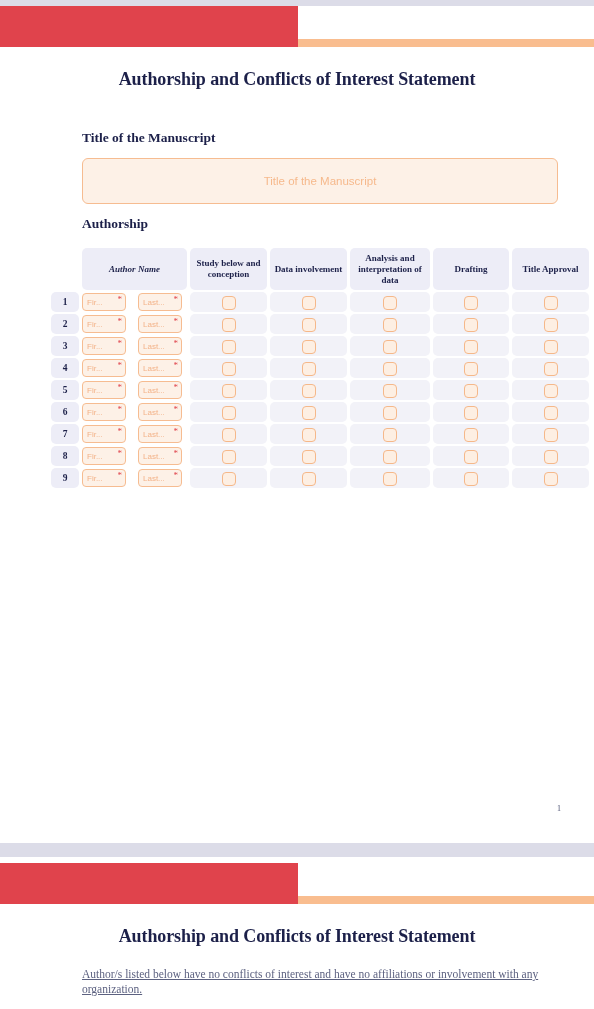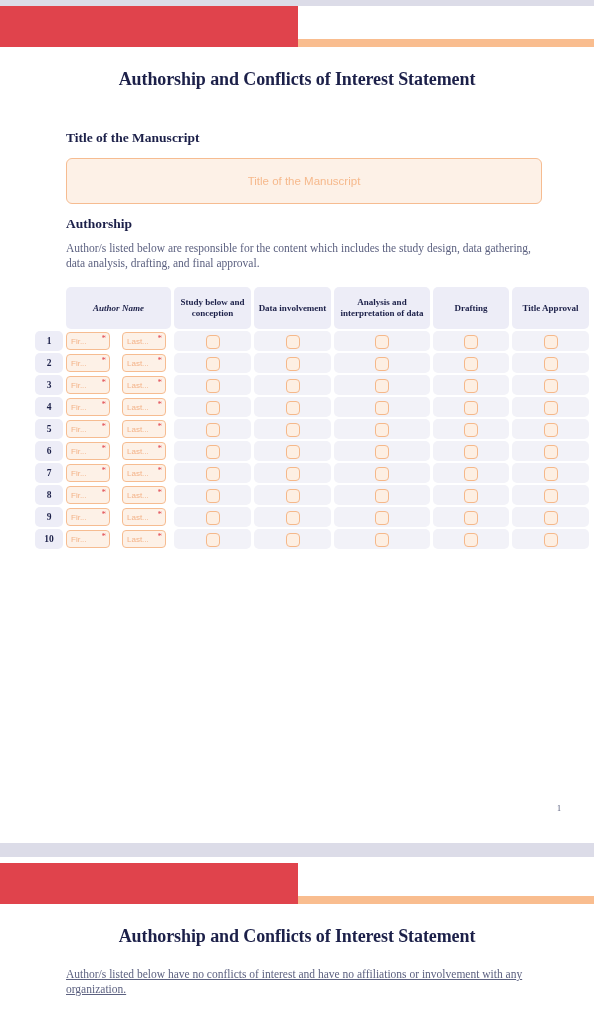--- a/index.html
+++ b/index.html
@@ -62,21 +62,21 @@
     position: absolute;
     left: 0;
     top: 0;
     width: 594px;
     height: 6px;
     background: #dcdce8;
   }
 
   
   .content {
-    padding: 0 20px;
+    padding: 0 36px;
   }
 
   .doc-title {
     text-align: center;
     font-size: 18px;
     font-weight: bold;
     color: #1c2049;
     letter-spacing: -0.1px;
     margin-top: 22px;
   }
@@ -140,21 +140,21 @@
     vertical-align: middle;
     height: 42px;
     padding: 2px 3px;
   }
   .th-blank {
     background: transparent !important;
     width: 28px;
   }
   .th-author  { width: 105px; font-style: italic; }
   .th-col     { width: 77px; }
-  .th-analysis{ width: 96px; }
+  .th-analysis{ width: 80px; }
   .th-drafting{ width: 76px; }
 
   .author-table td {
     background: #f2f2f8;
     border-radius: 5px;
     height: 20px;
     padding: 0;
     text-align: center;
     vertical-align: middle;
   }
@@ -248,21 +248,20 @@
       <div class="section-label sec-title-manuscript">Title of the Manuscript</div>
 
       <div class="field-wrap">
         <div class="text-input">
           <span class="ph">Title of the Manuscript</span>
         </div>
       </div>
 
       <div class="section-label sec-title-authorship">Authorship</div>
 
-      <div class="helper-text">Author/s listed below are responsible for the content which includes the study design, data gathering, data analysis, drafting, and final approval.</div>
 
       <table class="author-table">
         <thead>
           <tr>
             <th class="th-blank"></th>
             <th class="th-author">Author Name</th>
             <th class="th-col">Study below and conception</th>
             <th class="th-col">Data involvement</th>
             <th class="th-analysis">Analysis and interpretation of data</th>
             <th class="th-drafting">Drafting</th>
@@ -443,40 +442,20 @@
                     <span class="req">*</span>
                   </div>
                 </div>
               </td>
               <td><span class="checkbox"></span></td>
               <td><span class="checkbox"></span></td>
               <td><span class="checkbox"></span></td>
               <td><span class="checkbox"></span></td>
               <td><span class="checkbox"></span></td>
             </tr>
-            <tr>
-              <td class="td-num">10</td>
-              <td class="td-name">
-                <div class="name-cell">
-                  <div class="name-input">
-                    <span class="np">Fir...</span>
-                    <span class="req">*</span>
-                  </div>
-                  <div class="name-input">
-                    <span class="np">Last...</span>
-                    <span class="req">*</span>
-                  </div>
-                </div>
-              </td>
-              <td><span class="checkbox"></span></td>
-              <td><span class="checkbox"></span></td>
-              <td><span class="checkbox"></span></td>
-              <td><span class="checkbox"></span></td>
-              <td><span class="checkbox"></span></td>
-            </tr>
           </tbody>
       </table>
 
     </div>
 
     <div class="page-number">1</div>
   </div>
 
   <div class="page-gap"></div>
 

